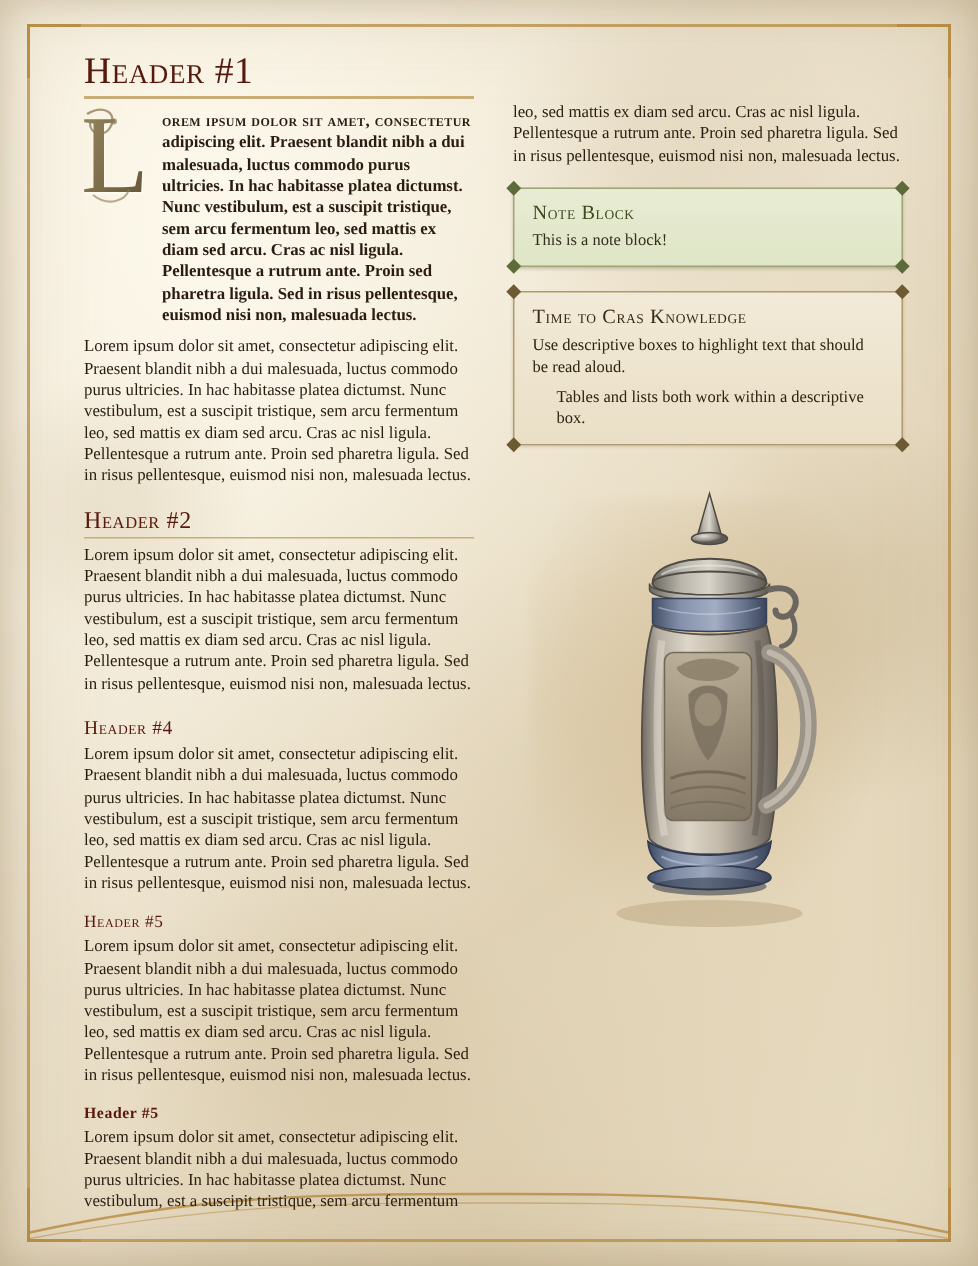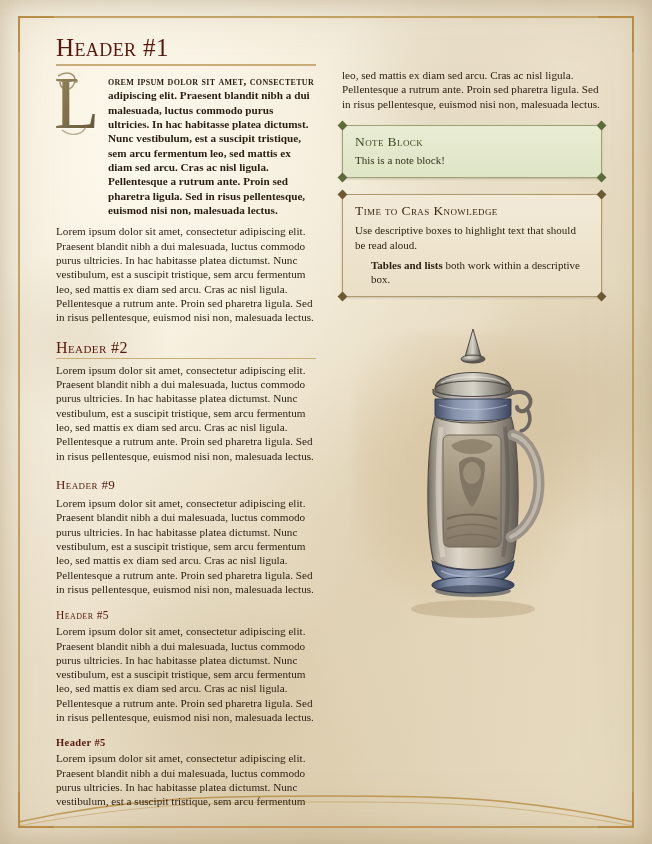--- a/index.html
+++ b/index.html
@@ -252,21 +252,21 @@
   .db-corner {
     position: absolute;
     width: 7px; height: 7px;
     background: #6d5a33;
     transform: rotate(45deg);
   }
   .db-c-tl { left: -4px; top: -4px; }
   .db-c-tr { right: -4px; top: -4px; }
   .db-c-bl { left: -4px; bottom: -4px; }
   .db-c-br { right: -4px; bottom: -4px; }
-  .bold { font-weight: bold; }
+  .bold { font-weight: normal; }
 
   
   .art-wrap {
     position: relative;
     margin-top: 26px;
     width: 260px;
     height: 300px;
   }
   .art-stain {
     position: absolute;
@@ -321,21 +321,21 @@
           </svg>
         </div>
         <p class="first-para"><span class="smallcaps-lead">orem ipsum dolor sit amet, consectetur</span> <span>adipiscing elit. Praesent blandit nibh a dui malesuada, luctus commodo purus ultricies. In hac habitasse platea dictumst. Nunc vestibulum, est a suscipit tristique, sem arcu fermentum leo, sed mattis ex diam sed arcu. Cras ac nisl ligula. Pellentesque a rutrum ante. Proin sed pharetra ligula. Sed in risus pellentesque, euismod nisi non, malesuada lectus.</span></p>
       </div>
 
       <p class="body">Lorem ipsum dolor sit amet, consectetur adipiscing elit. Praesent blandit nibh a dui malesuada, luctus commodo purus ultricies. In hac habitasse platea dictumst. Nunc vestibulum, est a suscipit tristique, sem arcu fermentum leo, sed mattis ex diam sed arcu. Cras ac nisl ligula. Pellentesque a rutrum ante. Proin sed pharetra ligula. Sed in risus pellentesque, euismod nisi non, malesuada lectus.</p>
 
       <h3 class="h-3">Header #2</h3>
       <p class="body">Lorem ipsum dolor sit amet, consectetur adipiscing elit. Praesent blandit nibh a dui malesuada, luctus commodo purus ultricies. In hac habitasse platea dictumst. Nunc vestibulum, est a suscipit tristique, sem arcu fermentum leo, sed mattis ex diam sed arcu. Cras ac nisl ligula. Pellentesque a rutrum ante. Proin sed pharetra ligula. Sed in risus pellentesque, euismod nisi non, malesuada lectus.</p>
 
-      <h4 class="h-4">Header #9</h4>
+      <h4 class="h-4">Header #4</h4>
       <p class="body">Lorem ipsum dolor sit amet, consectetur adipiscing elit. Praesent blandit nibh a dui malesuada, luctus commodo purus ultricies. In hac habitasse platea dictumst. Nunc vestibulum, est a suscipit tristique, sem arcu fermentum leo, sed mattis ex diam sed arcu. Cras ac nisl ligula. Pellentesque a rutrum ante. Proin sed pharetra ligula. Sed in risus pellentesque, euismod nisi non, malesuada lectus.</p>
 
       <h5 class="h-5">Header #5</h5>
       <p class="body">Lorem ipsum dolor sit amet, consectetur adipiscing elit. Praesent blandit nibh a dui malesuada, luctus commodo purus ultricies. In hac habitasse platea dictumst. Nunc vestibulum, est a suscipit tristique, sem arcu fermentum leo, sed mattis ex diam sed arcu. Cras ac nisl ligula. Pellentesque a rutrum ante. Proin sed pharetra ligula. Sed in risus pellentesque, euismod nisi non, malesuada lectus.</p>
 
       <h6 class="h-6">Header #5</h6>
       <p class="body">Lorem ipsum dolor sit amet, consectetur adipiscing elit. Praesent blandit nibh a dui malesuada, luctus commodo purus ultricies. In hac habitasse platea dictumst. Nunc vestibulum, est a suscipit tristique, sem arcu fermentum</p>
 
     </div>
 

